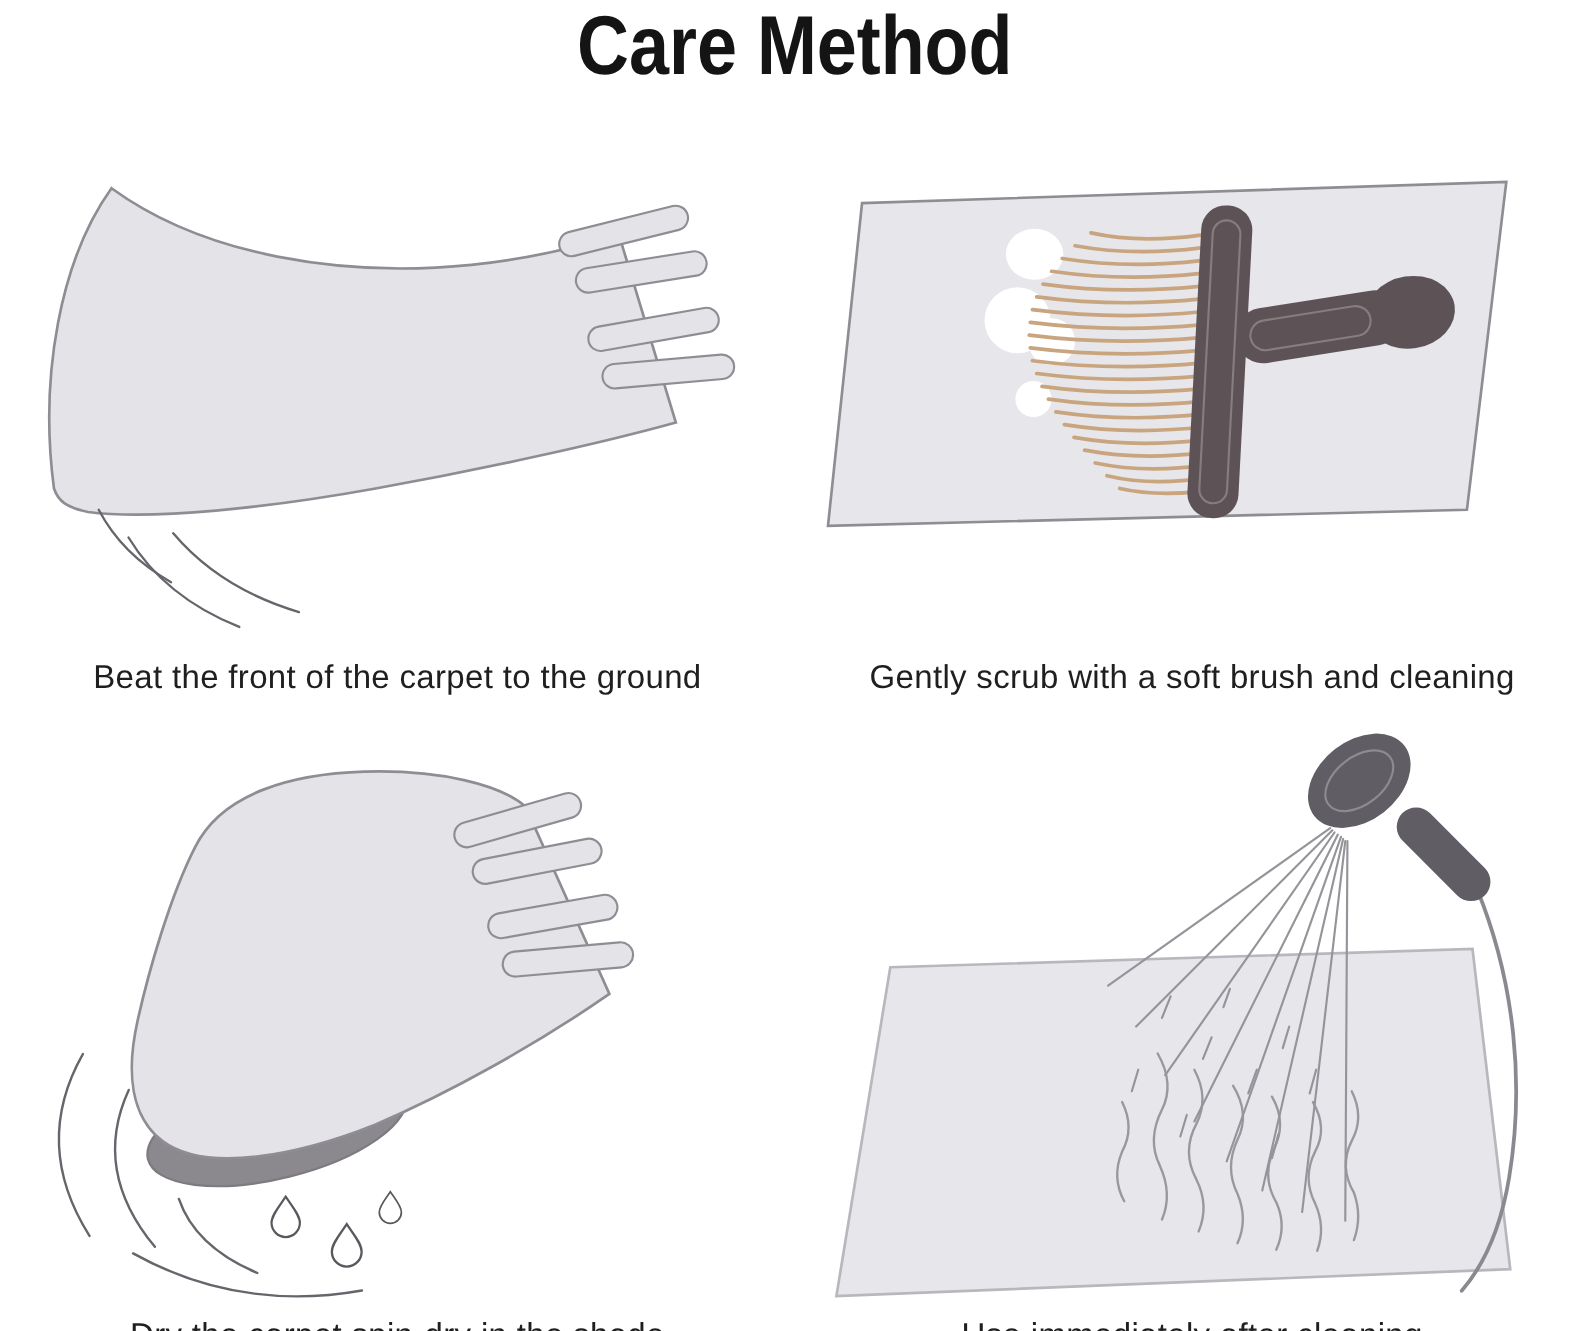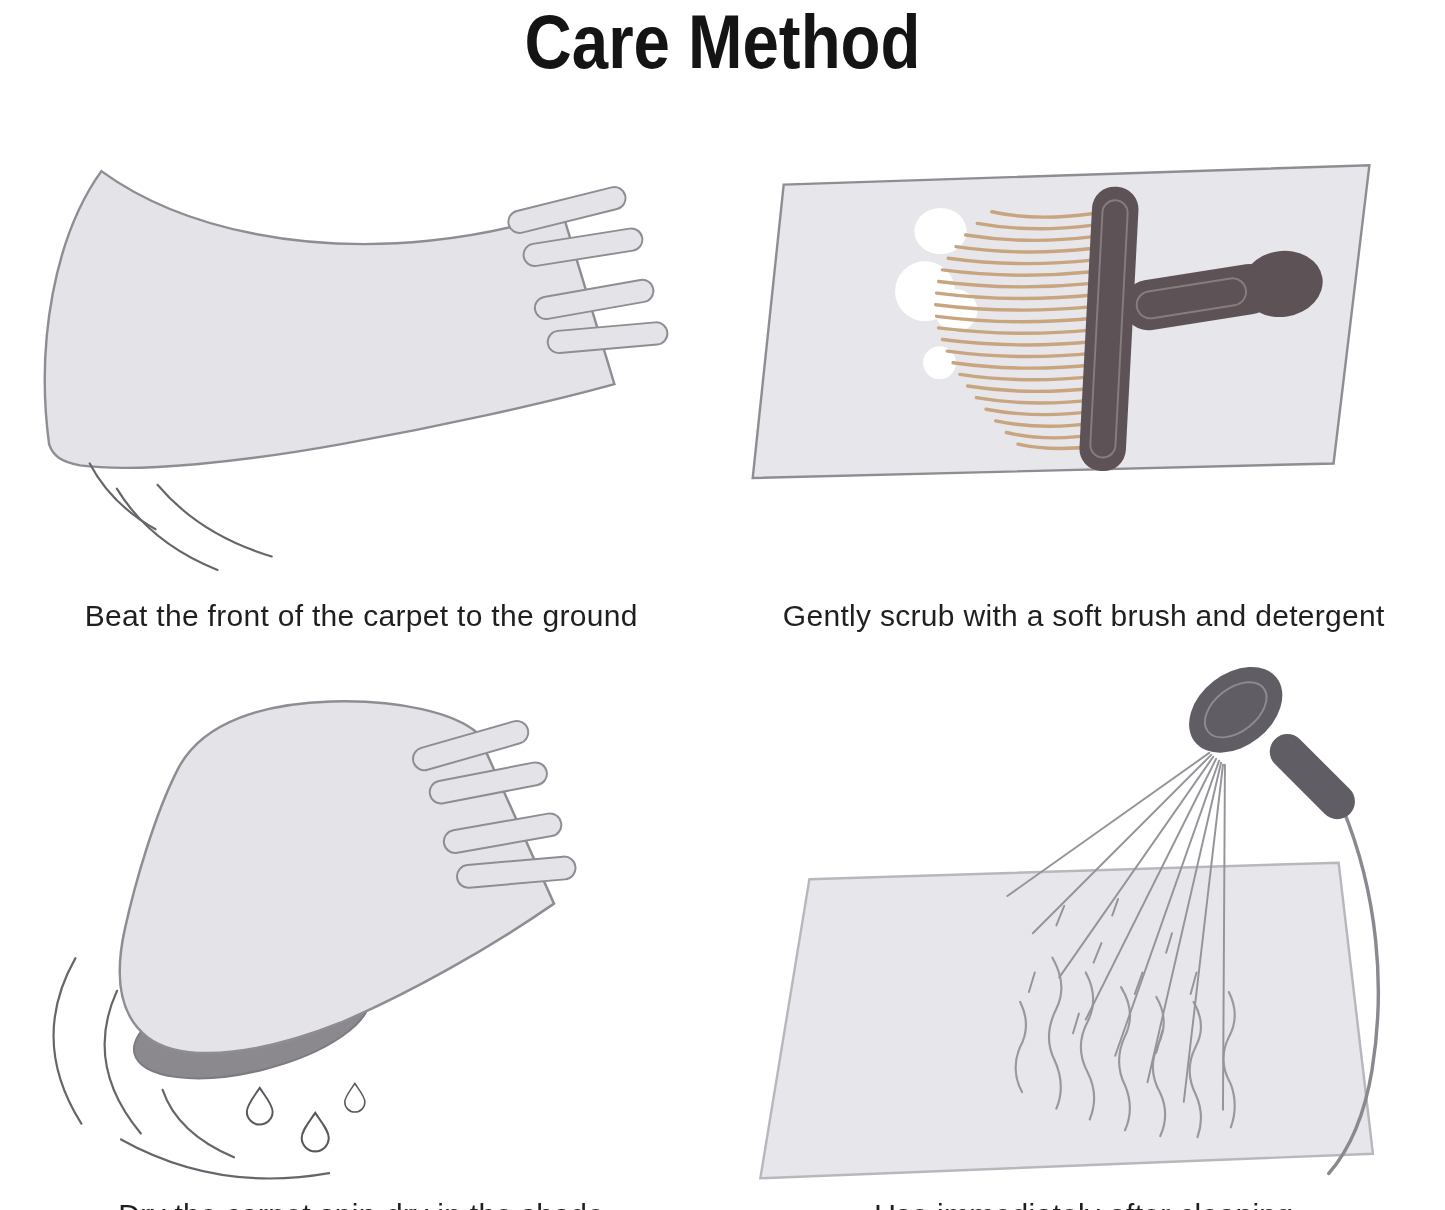--- a/index.html
+++ b/index.html
@@ -129,21 +129,21 @@
         <g fill="#5d5356">
           <g transform="rotate(-9 470 158)">
             <rect x="390" y="132" width="158" height="52" rx="26"></rect>
             <ellipse cx="556" cy="158" rx="42" ry="34"></ellipse>
             <rect x="404" y="144" width="114" height="28" rx="14" fill="none" stroke="#877d81" stroke-width="2"></rect>
           </g>
           <rect x="352" y="44" width="48" height="294" rx="23" transform="rotate(3 376 191)"></rect>
           <rect x="363" y="58" width="26" height="266" rx="13" fill="none" stroke="#877d81" stroke-width="2" transform="rotate(3 376 191)"></rect>
         </g>
       </svg>
-      <div class="caption">Gently scrub with a soft brush and detergent</div>
+      <div class="caption">Gently scrub with a soft brush and cleaning</div>
     </div>
 
     <div class="panel">
       <svg viewBox="0 0 700 500" preserveAspectRatio="xMidYMid meet">
         <ellipse stroke="#7d7a80" stroke-width="2" cx="240" cy="352" rx="122" ry="47" transform="rotate(-14 240 352)" fill="#8b888e"></ellipse>
         <path stroke="#8f8d93" stroke-width="2.5" d="M 165 95
                  C 190 45, 255 28, 320 26
                  C 390 24, 445 38, 468 58
                  L 545 230
                  C 480 275, 400 320, 330 350

